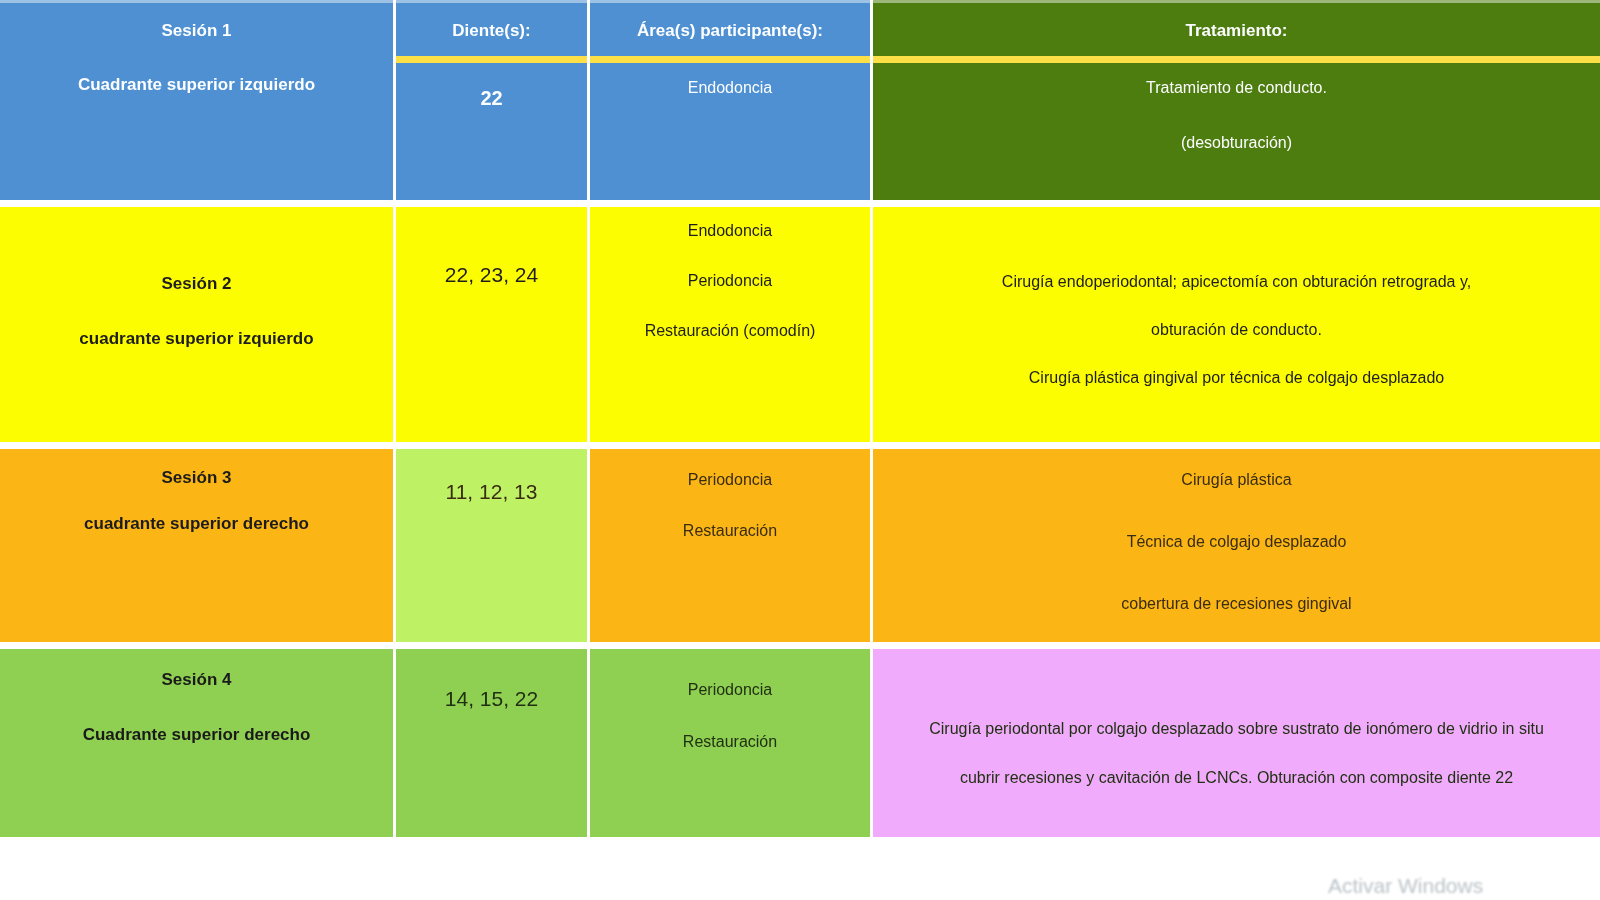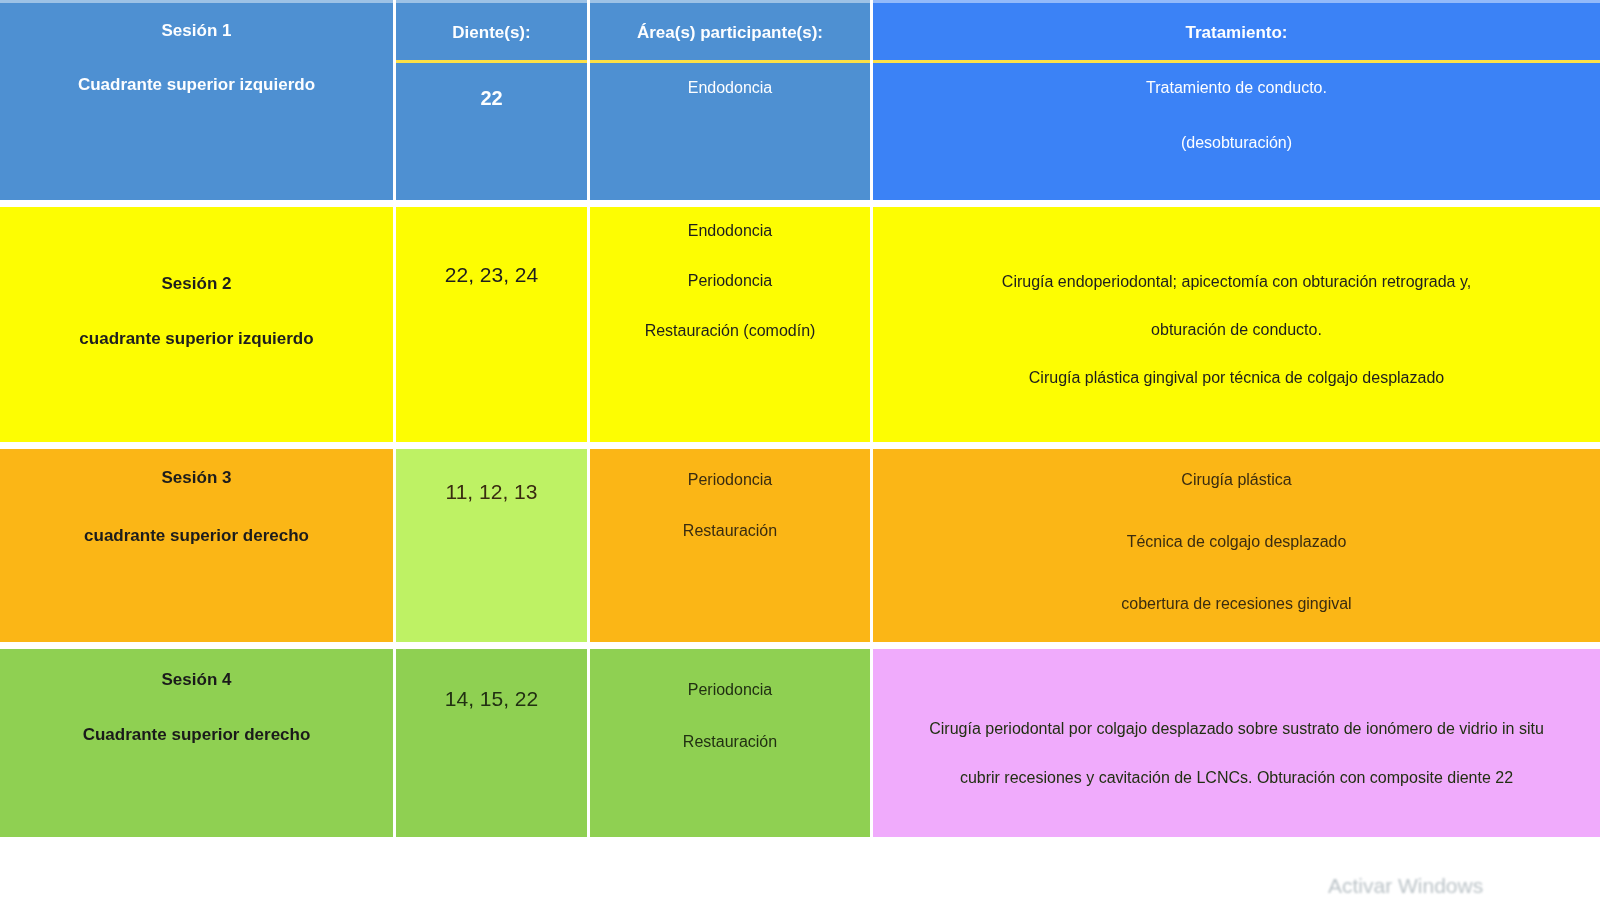--- a/index.html
+++ b/index.html
@@ -31,21 +31,21 @@
     align-items: center;
     text-align: center;
     box-sizing: border-box;
     overflow: hidden;
   }
   .split { padding: 0; }
   .hdr {
     width: 100%;
     height: 63px;
     box-sizing: border-box;
-    border-bottom: 3px solid #fde047;
+    border-bottom: 7px solid #fde047;
     display: flex;
     align-items: center;
     justify-content: center;
     padding-top: 5px;
   }
   .body {
     flex: 1;
     width: 100%;
     display: flex;
     flex-direction: column;
@@ -74,21 +74,21 @@
   .r1c1 { padding-top: 18px; row-gap: 28px; }
   .r1c2 { padding-top: 22px; border-radius: 24px; }
   .r1c3 { padding-top: 12px; row-gap: 30px; }
   .r1c4 { padding-top: 12px; row-gap: 30px; }
 
   .r2c1 { padding-top: 64px; row-gap: 29px; }
   .r2c2 { padding-top: 54px; }
   .r2c3 { padding-top: 11px; row-gap: 24px; }
   .r2c4 { padding-top: 62px; row-gap: 22px; }
 
-  .r3c1 { padding-top: 16px; row-gap: 32px; }
+  .r3c1 { padding-top: 16px; row-gap: 20px; }
   .r3c2 { padding-top: 29px; }
   .r3c3 { padding-top: 18px; row-gap: 25px; }
   .r3c4 { padding-top: 18px; row-gap: 36px; }
 
   .r4c1 { padding-top: 18px; row-gap: 29px; }
   .r4c2 { padding-top: 36px; }
   .r4c3 { padding-top: 28px; row-gap: 26px; }
   .r4c4 { padding-top: 67px; row-gap: 23px; }
 
   
@@ -125,21 +125,21 @@
       </div>
     </div>
     <div class="cell split" style="background-color: rgb(78, 144, 210);">
       <div class="hdr">
         <span class="line hdr-label">Área(s) participante(s):</span>
       </div>
       <div class="body r1c3">
         <div class="line area-line">Endodoncia</div>
       </div>
     </div>
-    <div class="cell split" style="background-color: #3b82f6; align-items: flex-end;">
+    <div class="cell split" style="background-color: #4d7c0f; align-items: flex-end;">
       <div class="hdr">
         <span class="line hdr-label">Tratamiento:</span>
       </div>
       <div class="body r1c4">
         <div class="line treat-line">Tratamiento de conducto.</div>
         <div class="line treat-line">(desobturación)</div>
       </div>
     </div>
   </div>
 

